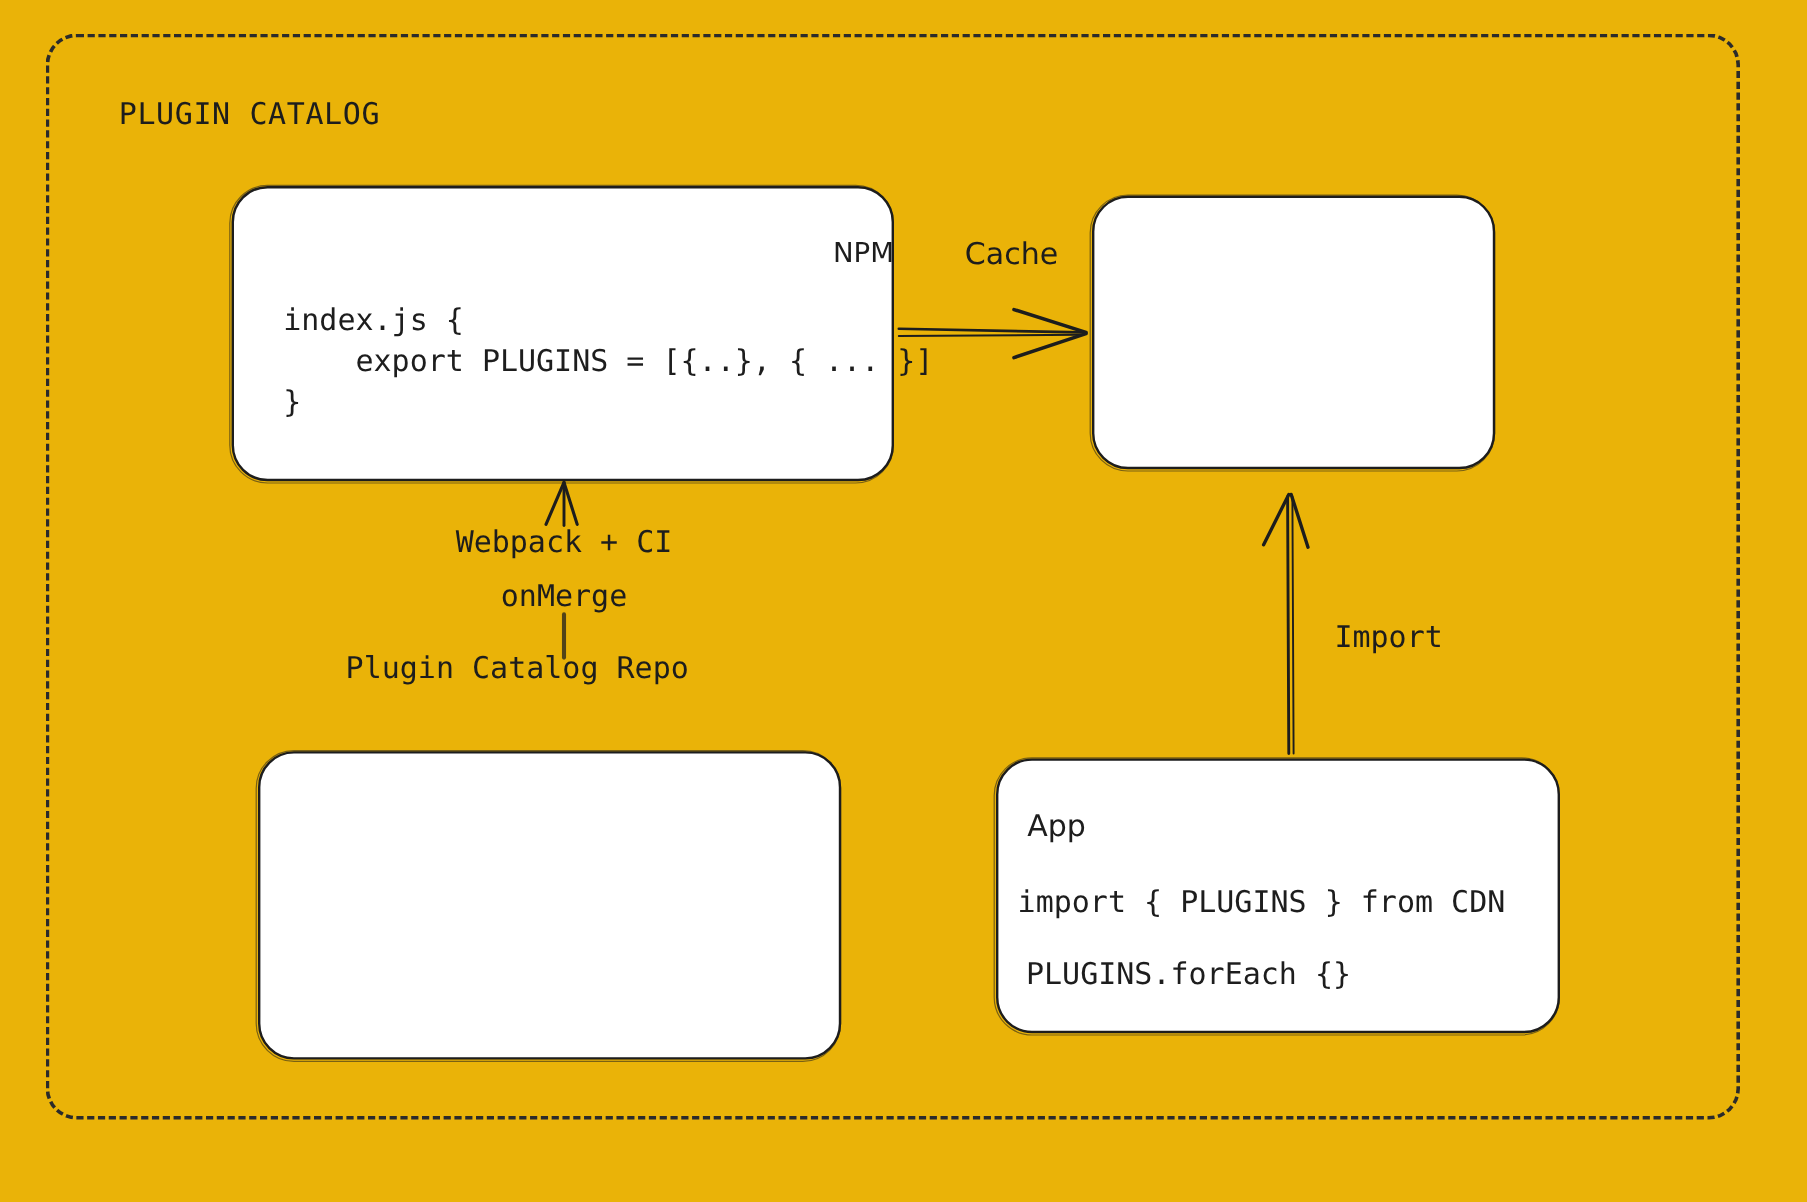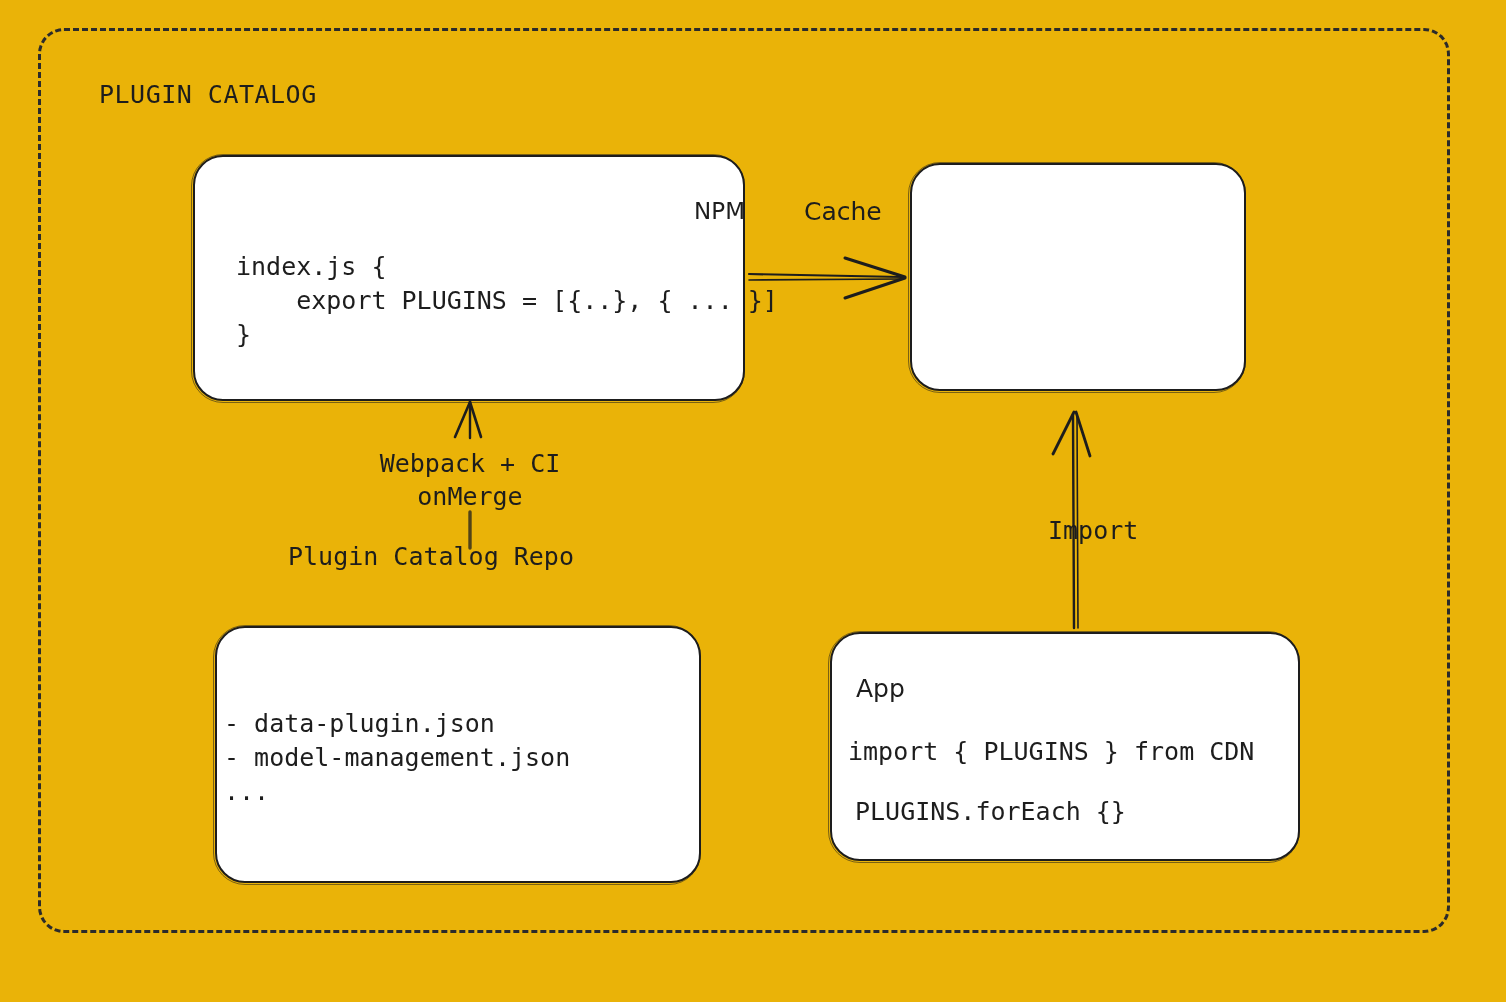--- a/index.html
+++ b/index.html
@@ -124,29 +124,29 @@
     white-space: pre;
   }
   #label-cache {
     left: 804px;
     top: 197px;
     font-family: "DejaVu Sans", sans-serif;
     font-size: 25px;
   }
   #label-webpack {
     left: 374px;
-    top: 447px;
-    font-family: "DejaVu Sans Mono", monospace;
-    font-size: 25px;
-    line-height: 33px;
+    top: 429px;
+    font-family: "DejaVu Sans Mono", monospace;
+    font-size: 25px;
+    line-height: 45px;
     text-align: center;
     width: 192px;
   }
   #label-import {
-    left: 1048px;
+    left: 1112px;
     top: 516px;
     font-family: "DejaVu Sans Mono", monospace;
     font-size: 25px;
   }
   #label-repo-caption {
     left: 288px;
     top: 542px;
     font-family: "DejaVu Sans Mono", monospace;
     font-size: 25px;
     color: #1d1d1d;
@@ -175,23 +175,20 @@
   <div class="node" id="node-npm"></div>
   <div class="node-title-center code-line" id="npm-header" style="left:193px; width:552px; font-family:'DejaVu Sans', sans-serif; font-size:23px;">NPM</div>
   <div class="code-line" id="npm-code">index.js {
     export PLUGINS = [{..}, { ... }]
 }</div>
 
   <div class="node" id="node-cdn"></div>
 
   <div class="edge-label" id="label-repo-caption">Plugin Catalog Repo</div>
   <div class="node" id="node-repo"></div>
-  <div class="code-line" id="repo-code">- data-plugin.json
-- model-management.json
-...</div>
 
   <div class="node" id="node-app"></div>
   <div class="node-title-left" id="app-header">App</div>
   <div class="code-line" id="app-code-1">import { PLUGINS } from CDN</div>
   <div class="code-line" id="app-code-2">PLUGINS.forEach {}</div>
 
   <div class="edge-label" id="label-cache">Cache</div>
   <div class="edge-label" id="label-webpack">Webpack + CI
 onMerge</div>
   <div class="edge-label" id="label-import">Import</div>

